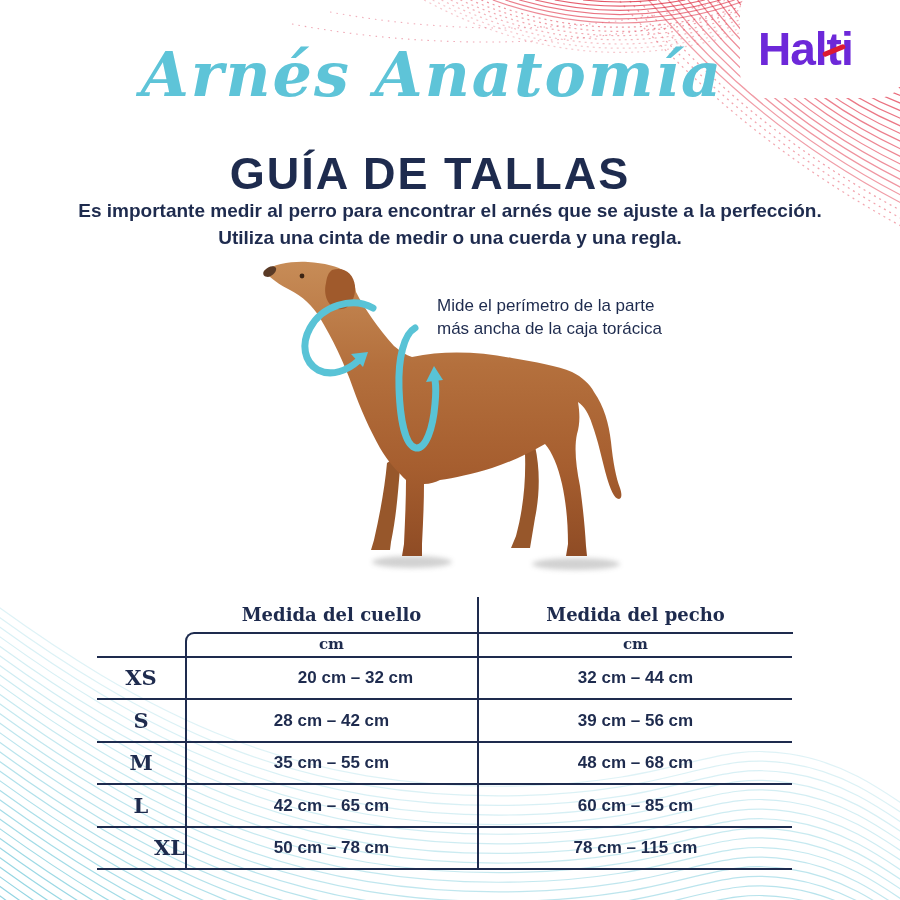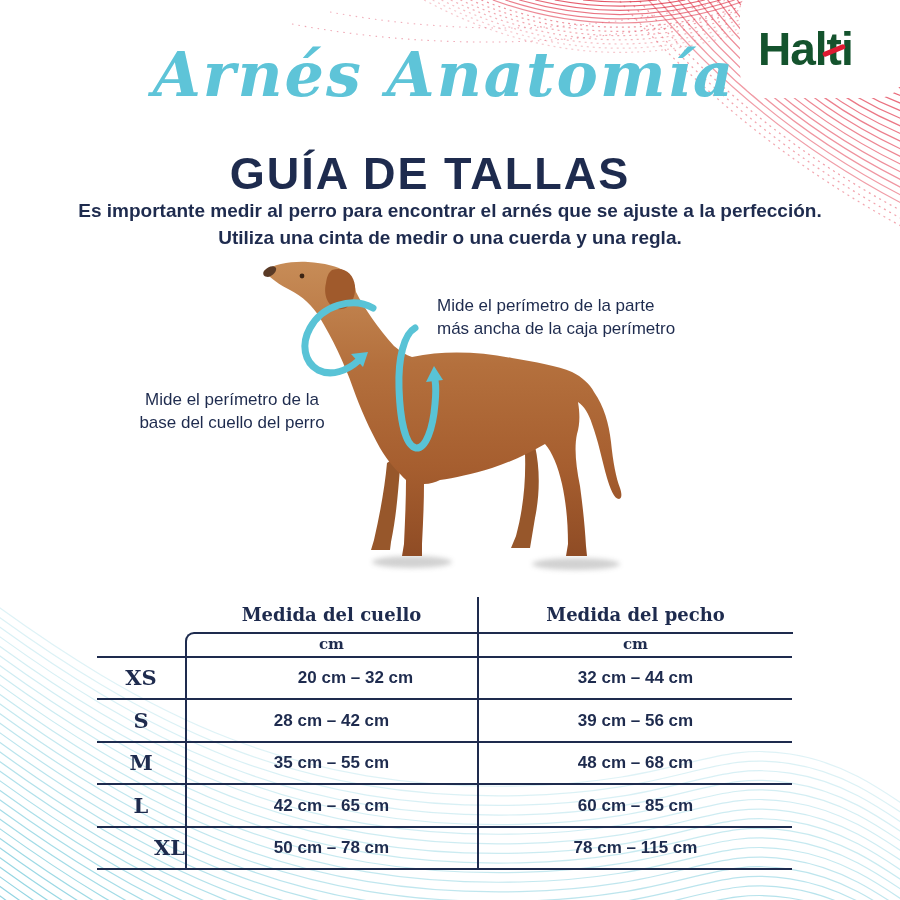--- a/index.html
+++ b/index.html
@@ -11,21 +11,21 @@
 
   
   .logo{position:absolute;left:758px;top:26px;z-index:3;
         font-family:"Liberation Sans",sans-serif;font-weight:bold;font-size:46px;
         letter-spacing:-1px;line-height:1;}
   .logo .tc{position:relative;display:inline-block;}
   .logo .tc::after{content:"";position:absolute;left:-5px;top:22px;width:24px;height:5px;
         border-radius:3px;background:inherit;background:#dd1a32;transform:rotate(-22deg);}
   .script-title{position:absolute;left:0;top:38px;width:864px;text-align:center;
         font-family:"DejaVu Serif",serif;font-style:italic;font-weight:bold;
-        font-size:62px;letter-spacing:2px;padding-left:12px;}
+        font-size:62px;letter-spacing:2px;}
   .main-title{position:absolute;left:0;top:124px;width:860px;text-align:center;
         font-weight:bold;font-size:45px;letter-spacing:2px;margin-top:24px;}
   .intro{position:absolute;left:70px;top:197px;width:760px;text-align:center;
         font-weight:bold;font-size:19px;line-height:27px;}
 
   
   .note{position:absolute;font-size:17px;line-height:23px;font-weight:normal;}
   .note-chest{left:437px;top:294px;text-align:left;}
   .note-neck{left:128px;top:388px;width:208px;text-align:center;}
   .dog-svg{position:absolute;left:240px;top:256px;}
@@ -125,38 +125,34 @@
       <path d="M -30,835.6 C 150,970.6 300,1040.6 520,1035.6 C 680,1031.6 710,990.6 790,1003.6 C 850,1012.6 890,1045.6 935,1075.6" fill="none" stroke="#49b8ce" stroke-width="1.2" opacity="0.5700000000000001"></path>
       <path d="M -30,845.2 C 150,980.2 300,1050.2 520,1045.2 C 680,1041.2 710,1000.2 790,1013.2 C 850,1022.2 890,1055.2 935,1085.2" fill="none" stroke="#49b8ce" stroke-width="1.2" opacity="0.585"></path>
       <path d="M -30,854.8 C 150,989.8 300,1059.8 520,1054.8 C 680,1050.8 710,1009.8 790,1022.8 C 850,1031.8 890,1064.8 935,1094.8" fill="none" stroke="#49b8ce" stroke-width="1.2" opacity="0.6"></path>
       <path d="M -30,864.4 C 150,999.4 300,1069.4 520,1064.4 C 680,1060.4 710,1019.4 790,1032.4 C 850,1041.4 890,1074.4 935,1104.4" fill="none" stroke="#49b8ce" stroke-width="1.2" opacity="0.6"></path>
       <path d="M -30,874 C 150,1009 300,1079 520,1074 C 680,1070 710,1029 790,1042 C 850,1051 890,1084 935,1114" fill="none" stroke="#49b8ce" stroke-width="1.2" opacity="0.6"></path>
       <path d="M -30,883.5999999999999 C 150,1018.5999999999999 300,1088.6 520,1083.6 C 680,1079.6 710,1038.6 790,1051.6 C 850,1060.6 890,1093.6 935,1123.6" fill="none" stroke="#49b8ce" stroke-width="1.2" opacity="0.6"></path>
     </svg>
 
   <div class="content">
 
-    <div class="logo" style="color:#14532d;">
+    <div class="logo" style="color:#6d28d9;">
       <span>Hal</span><span class="tc">t</span><span>i</span>
     </div>
 
     <div class="script-title" style="color:#5ec4d8;">Arnés Anatomía</div>
     <div class="main-title">GUÍA DE TALLAS</div>
     <div class="intro">
       <div>Es importante medir al perro para encontrar el arnés que se ajuste a la perfección.</div>
       <div>Utiliza una cinta de medir o una cuerda y una regla.</div>
     </div>
 
     <div class="note note-chest">
       <div>Mide el perímetro de la parte</div>
-      <div>más ancha de la caja perímetro</div>
-    </div>
-    <div class="note note-neck">
-      <div>Mide el perímetro de la</div>
-      <div>base del cuello del perro</div>
+      <div>más ancha de la caja torácica</div>
     </div>
 
     <svg class="dog-svg" width="420" height="332" viewBox="0 0 420 332">
       <defs>
         <linearGradient id="dg" x1="0" y1="0" x2="0" y2="1">
           <stop offset="0" stop-color="#c78c57"></stop>
           <stop offset="0.35" stop-color="#b4703d"></stop>
           <stop offset="0.7" stop-color="#a65e2f"></stop>
           <stop offset="1" stop-color="#8f4c25"></stop>
         </linearGradient>

